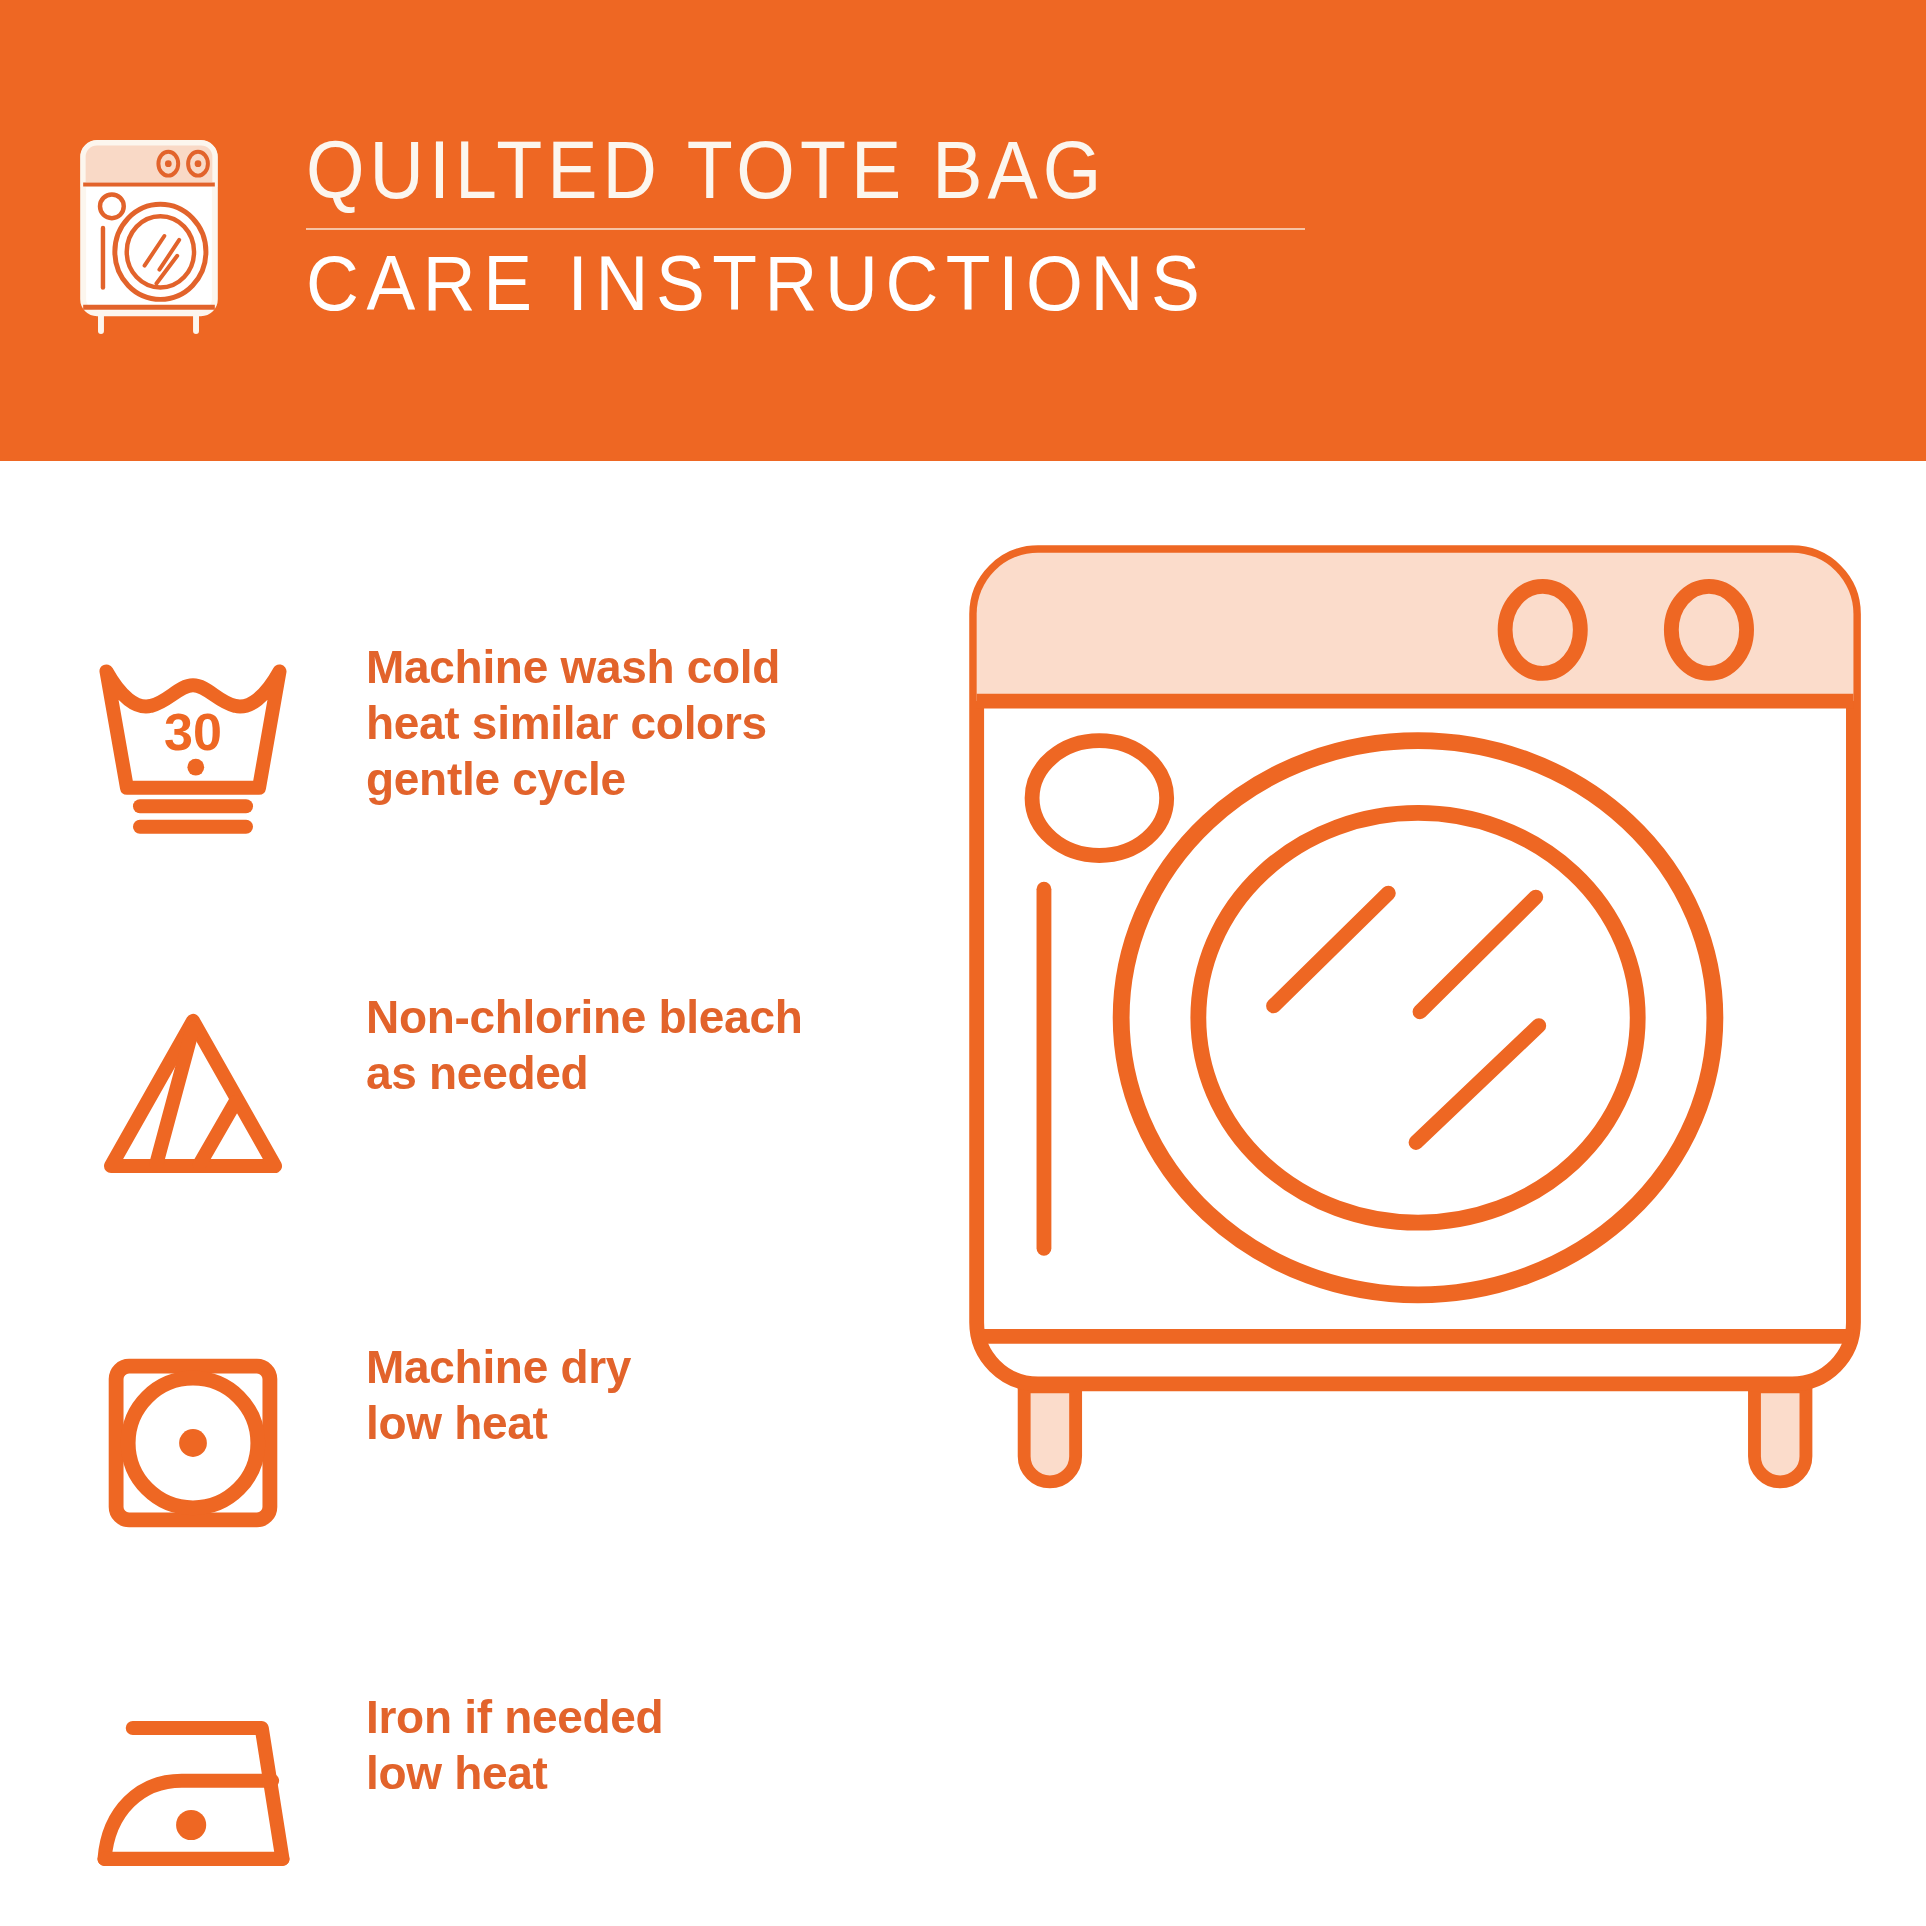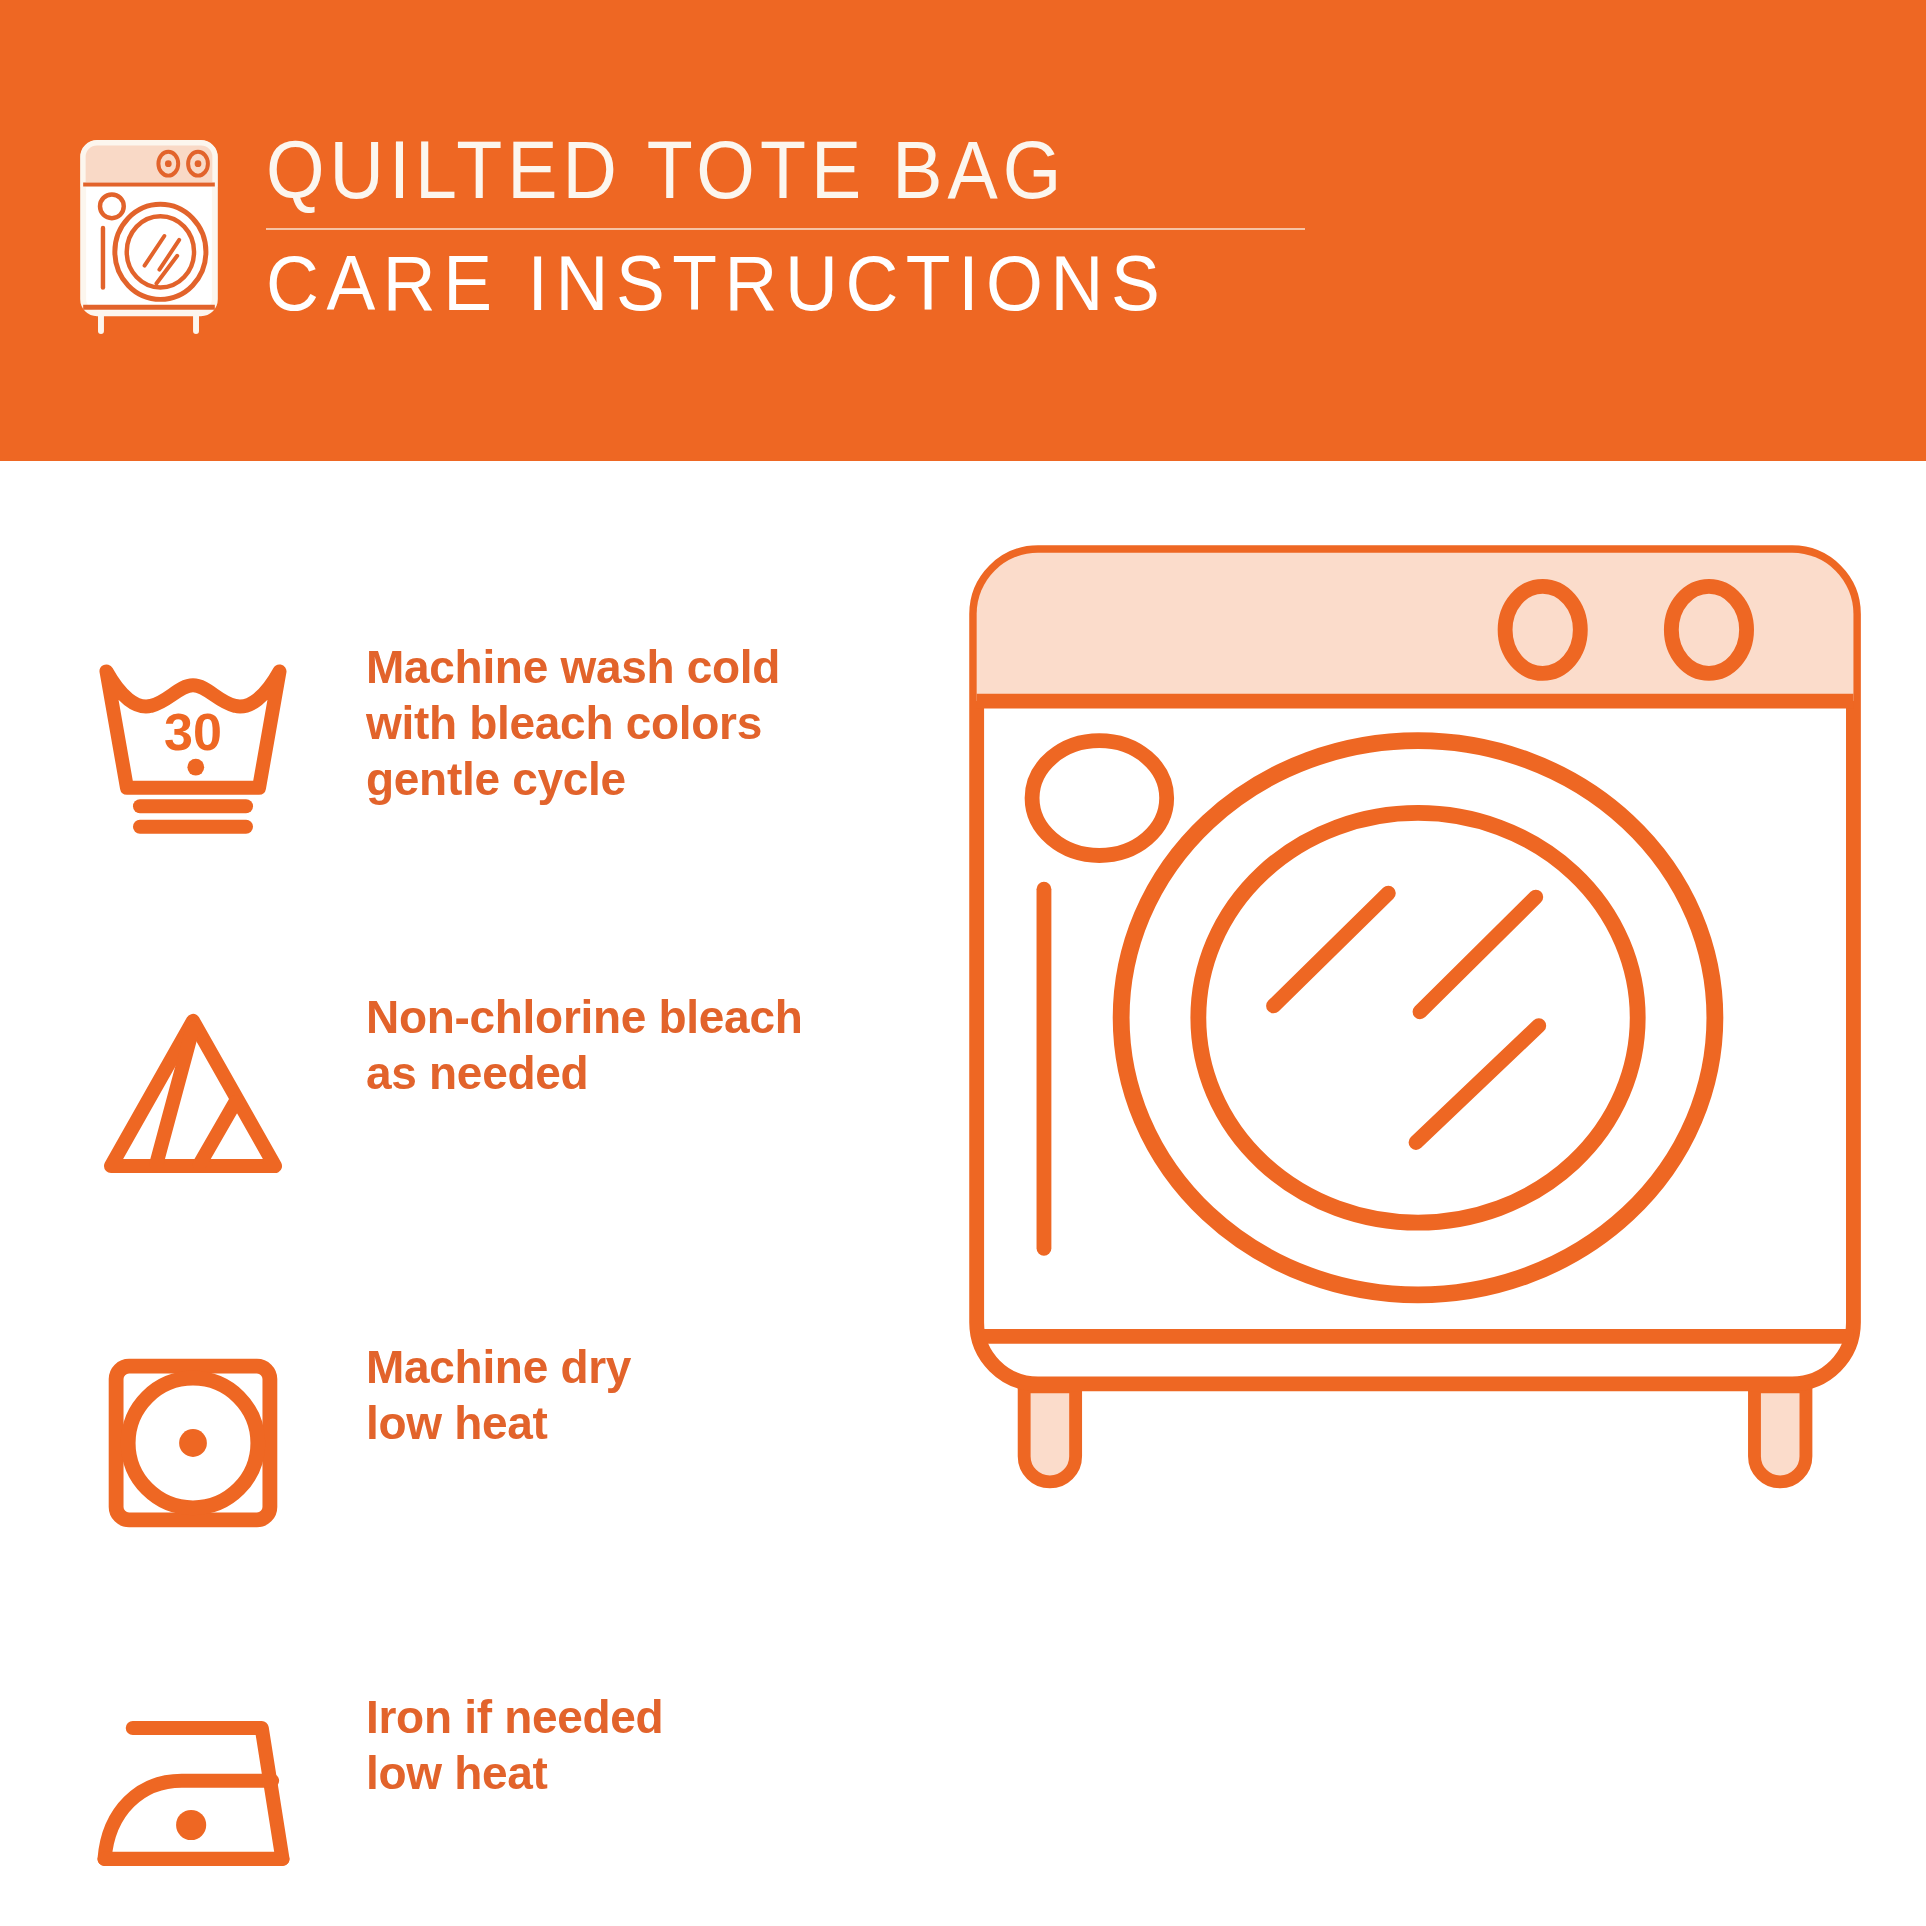--- a/index.html
+++ b/index.html
@@ -28,20 +28,21 @@
   }
   #header-inner {
     position: absolute;
     left: 77px;
     top: 127px;
     width: 1228px;
     height: 213px;
     display: flex;
     flex-direction: row;
     align-items: flex-start;
+    gap: 40px;
   }
   #header-icon {
     width: 144px;
     height: 198px;
     flex: 0 0 144px;
     margin-top: 10px;
   }
   #header-text-block {
     margin-left: 45px;
     flex: 1 1 auto;
@@ -192,21 +193,21 @@
                      C54 66 37 52 22 25 Z"></path>
 
             <line x1="58" y1="170" x2="172" y2="170"></line>
             <line x1="58" y1="192" x2="172" y2="192"></line>
           </g>
           <text x="115" y="110" text-anchor="middle" font-family="Liberation Sans, sans-serif" font-size="56" font-weight="700" fill="#EE6723">30</text>
           <circle cx="118" cy="128" r="9" fill="#EE6723"></circle>
         </svg>
       </div>
       <div class="care-text">Machine wash cold
-with bleach colors
+heat similar colors
 gentle cycle</div>
     </div>
 
     <div class="care-row">
       <div class="care-symbol">
         <svg viewBox="0 0 210 190" width="198" height="179" xmlns="http://www.w3.org/2000/svg">
           <g fill="none" stroke="#EE6723" stroke-width="15" stroke-linecap="round" stroke-linejoin="round">
             <path d="M105 18 L192 172 L18 172 Z"></path>
             <line x1="105" y1="25" x2="66" y2="170"></line>
             <line x1="150" y1="104" x2="112" y2="170"></line>

